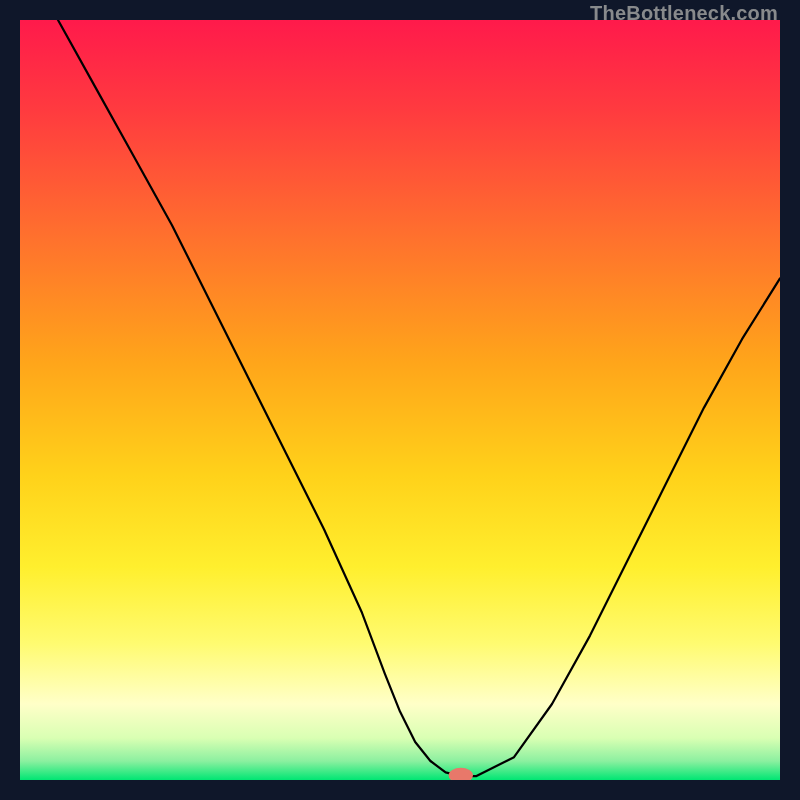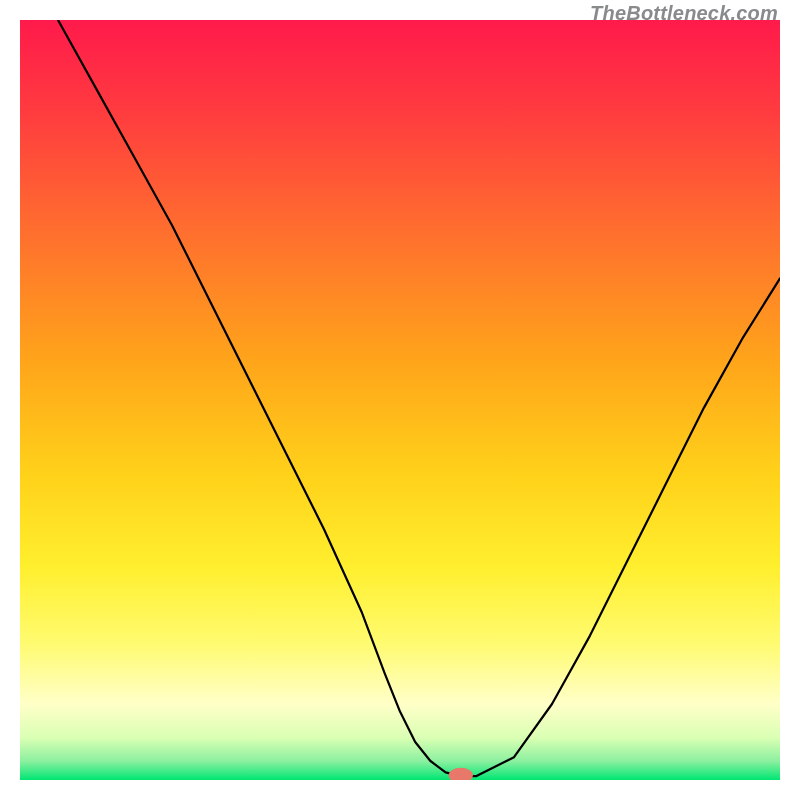--- a/index.html
+++ b/index.html
@@ -1,22 +1,21 @@
 <!DOCTYPE html>
 <html><head>
 <meta charset="utf-8">
 <style>
   * { margin: 0; padding: 0; box-sizing: border-box; }
   html, body { width: 800px; height: 800px; overflow: hidden; background: #000; }
   .frame {
     width: 800px;
     height: 800px;
-    background: #ffffff;
+    background: #0f172a;
     position: relative;
-    font-style: italic;
   }
   .plot {
     position: absolute;
     left: 20px;
     top: 20px;
     width: 760px;
     height: 760px;
   }
   .watermark {
     position: absolute;

